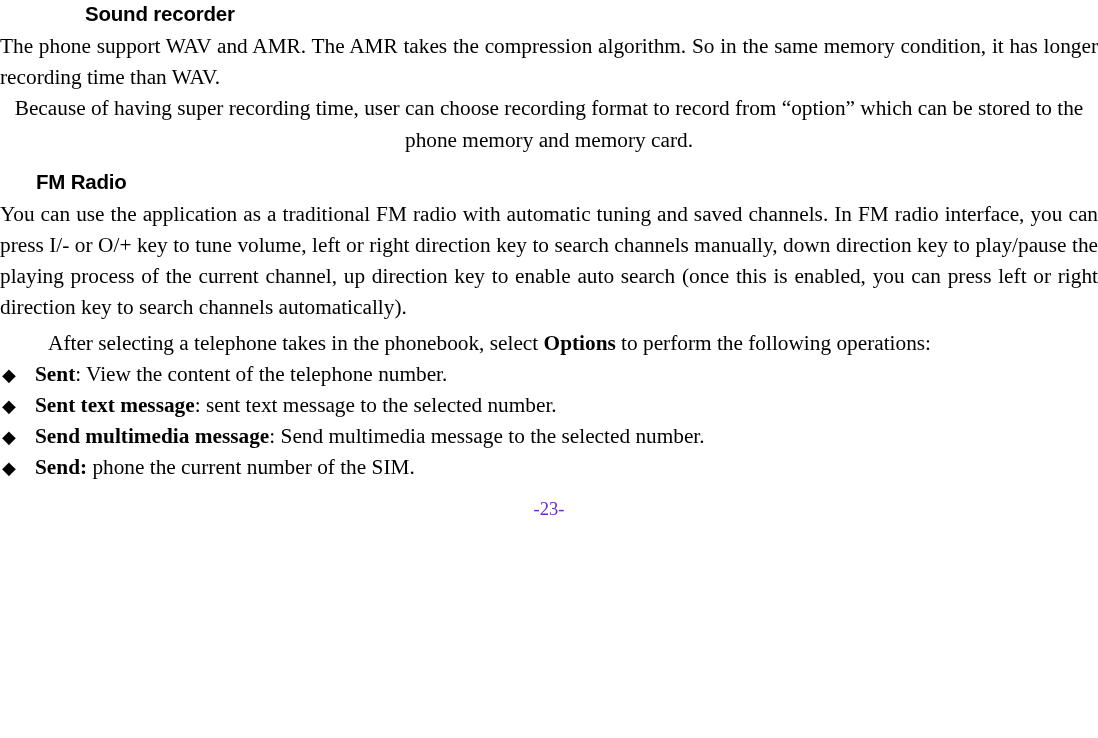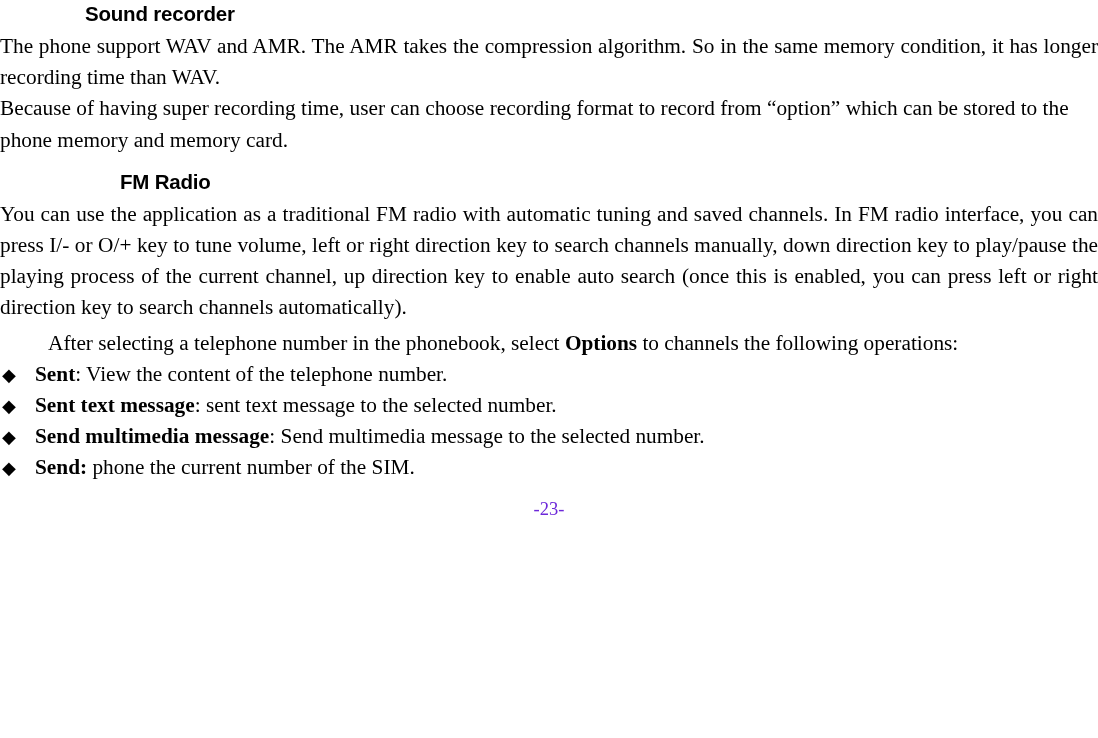--- a/index.html
+++ b/index.html
@@ -39,21 +39,21 @@
     line-height: 26px;
     letter-spacing: -0.2px;
     white-space: pre;
     margin: 0;
   }
   .h-sound {
     padding-left: 85px;
     padding-top: 1px;
   }
   .h-fm {
-    padding-left: 120px;
+    padding-left: 36px;
     padding-top: 5px;
   }
 
   .heading-numbered {
     font-family: "Liberation Sans", "DejaVu Sans", sans-serif;
     font-weight: bold;
     font-size: 20.5px;
     line-height: 26px;
     letter-spacing: -0.2px;
     margin: 0;
@@ -73,21 +73,21 @@
     font-size: 21.3px;
     line-height: 31.2px;
     text-align: justify;
     text-justify: inter-word;
     margin: 0;
     padding: 0;
     width: 1098px;
     color: #000;
   }
   .para.nojust {
-    text-align: left;
+    text-align: center;
     font-family: Liberation Serif, serif;
   }
   .para.indent {
     text-indent: 48px;
   }
   .para b, .para strong {
     font-weight: bold;
   }
 
   .gap-sm { height: 4px; }
@@ -157,21 +157,21 @@
     <div class="heading-sub h-fm">FM Radio</div>
 
     <div class="gap-sm"></div>
 
     <p class="para">You can use the application as a traditional FM radio with automatic tuning and saved channels. In FM radio interface, you can press I/- or O/+ key to tune volume, left or right direction key to search channels manually, down direction key to play/pause the playing process of the current channel, up direction key to enable auto search (once this is enabled, you can press left or right direction key to search channels automatically).</p>
 
 
     <div class="gap-sm"></div>
 
 
-    <p class="para indent"><span>After selecting a telephone number in the phonebook, select </span><b>Options</b><span> to channels the following operations:</span></p>
+    <p class="para indent"><span>After selecting a telephone takes in the phonebook, select </span><b>Options</b><span> to perform the following operations:</span></p>
 
     <div class="bullets">
 
       <div class="bullet-row">
         <span class="bullet-mark">◆</span><span class="bullet-label">Sent</span><span class="bullet-text">: </span><span class="bullet-text">View the content of the telephone number.</span>
       </div>
 
       <div class="bullet-row">
         <span class="bullet-mark">◆</span><span class="bullet-label">Sent text message</span><span class="bullet-text">: </span><span class="bullet-text">sent text message to the selected number.</span>
       </div>

